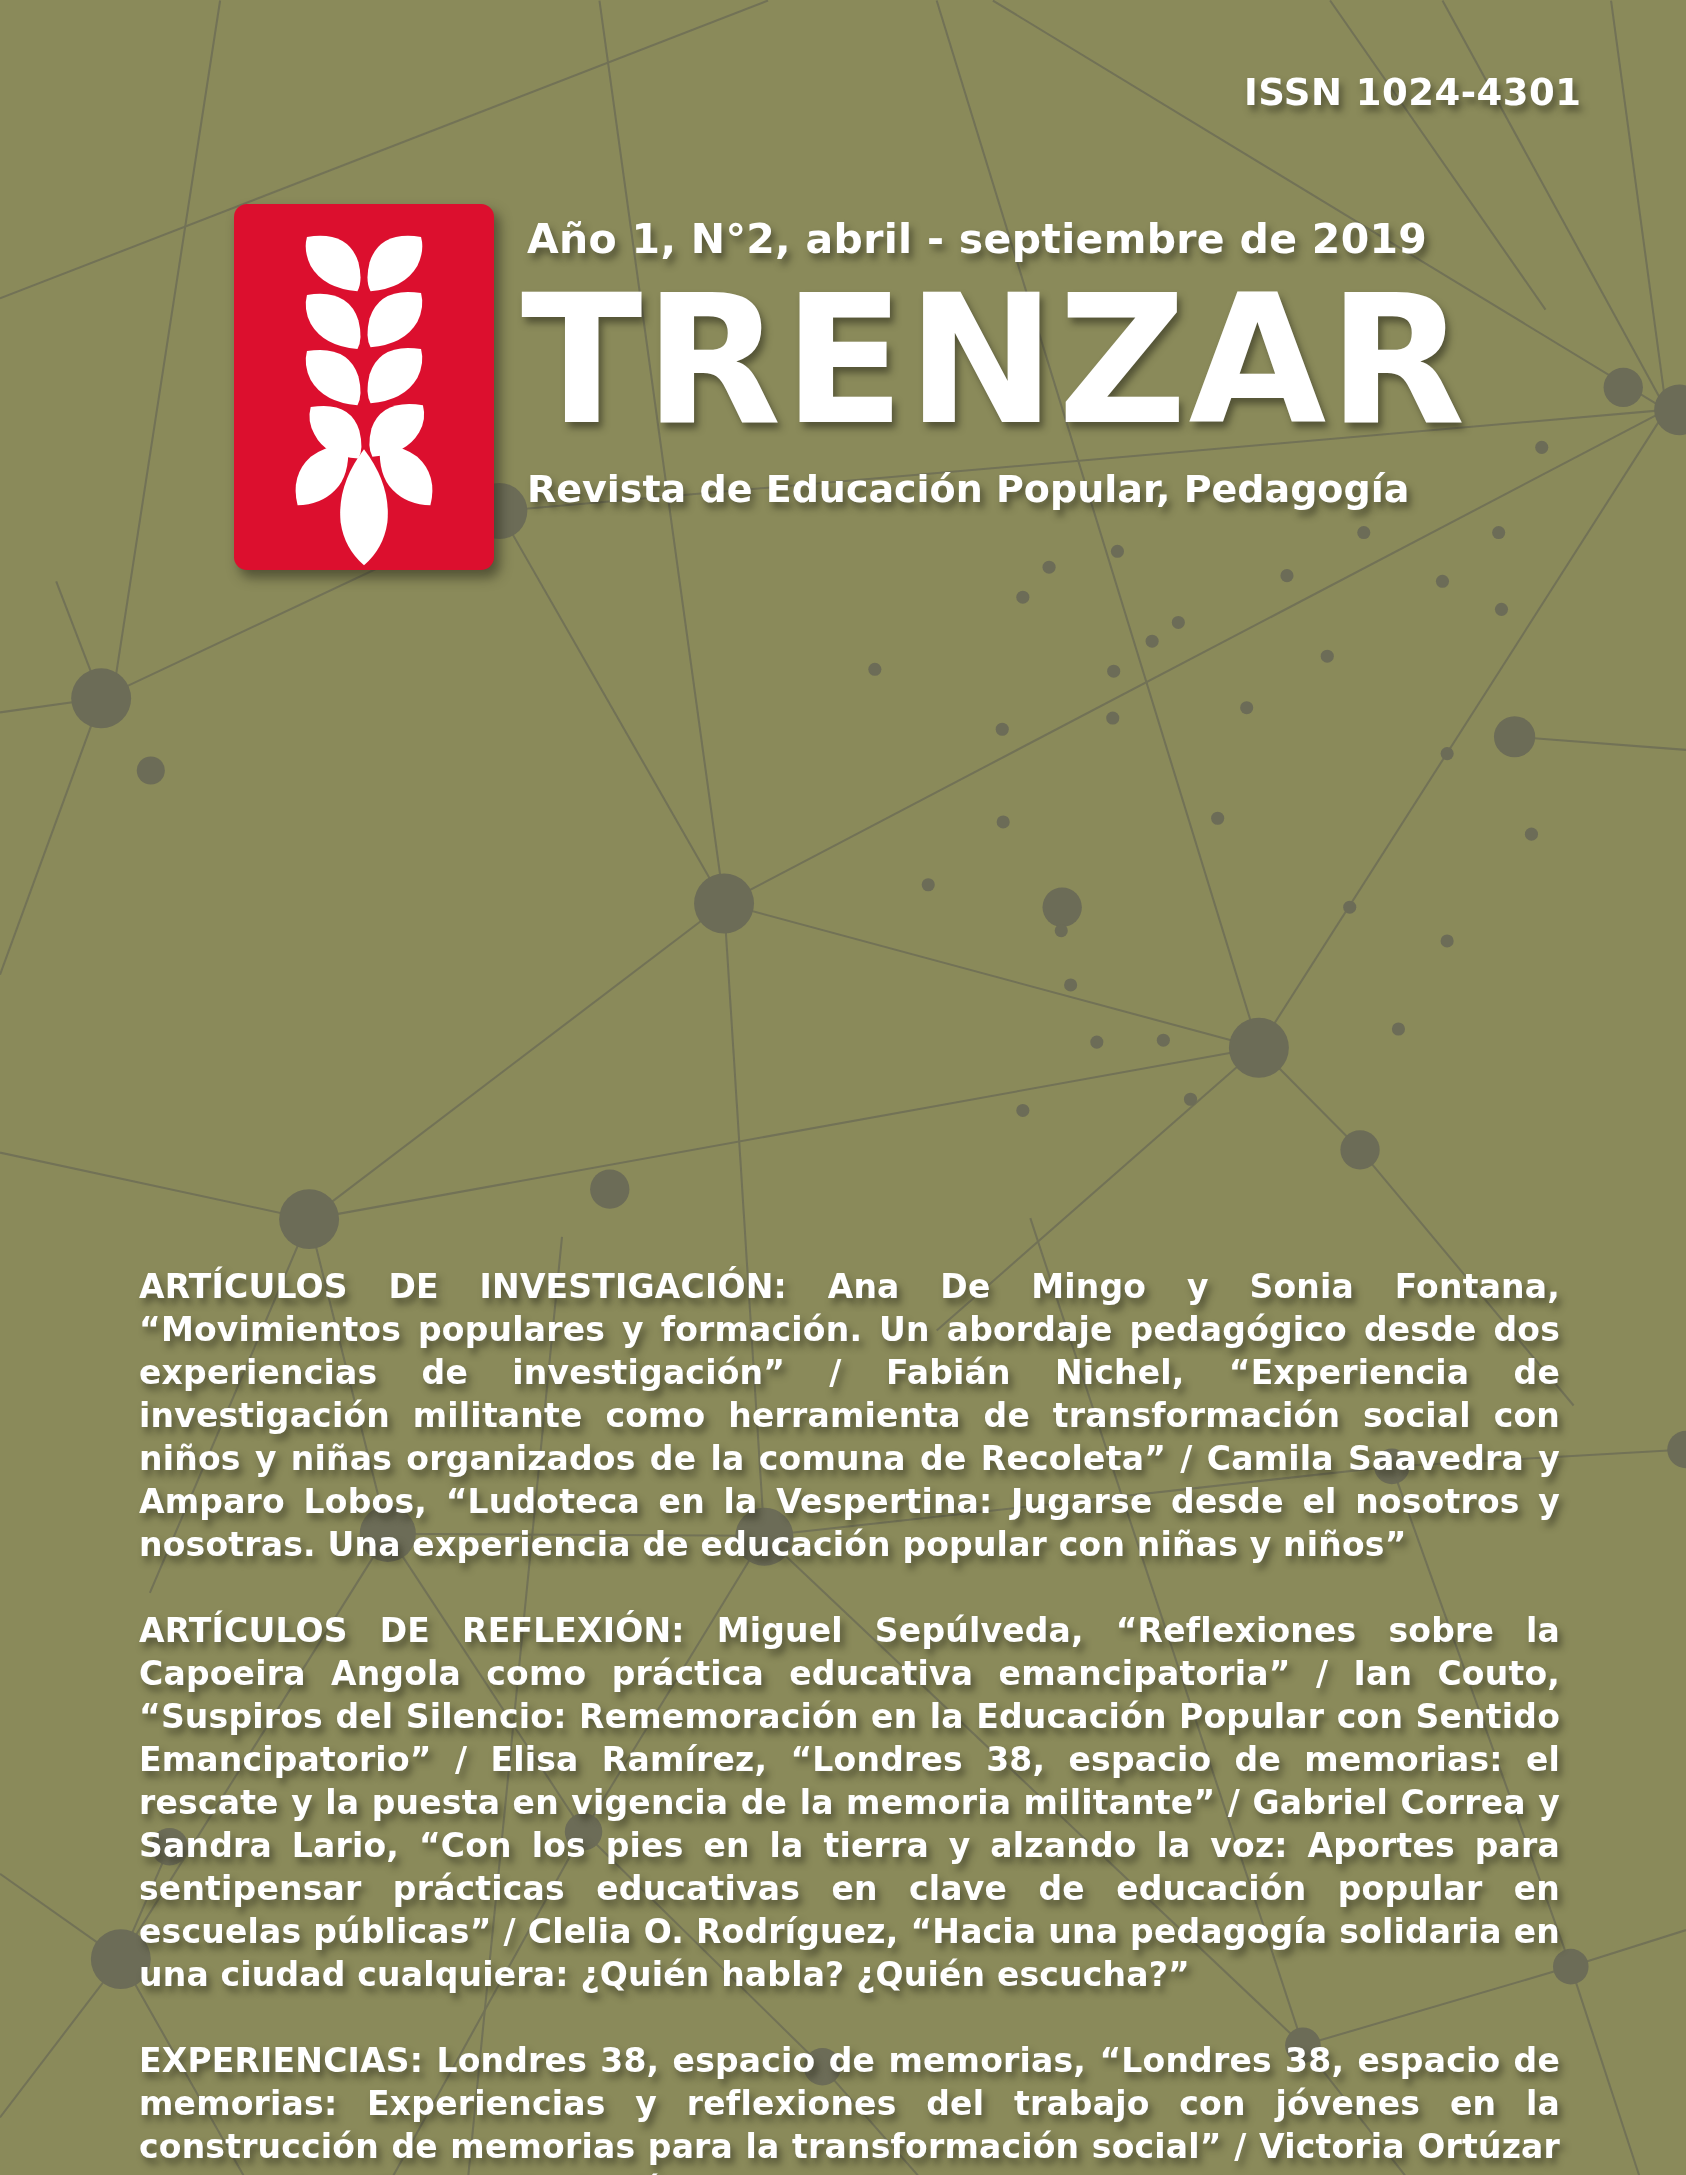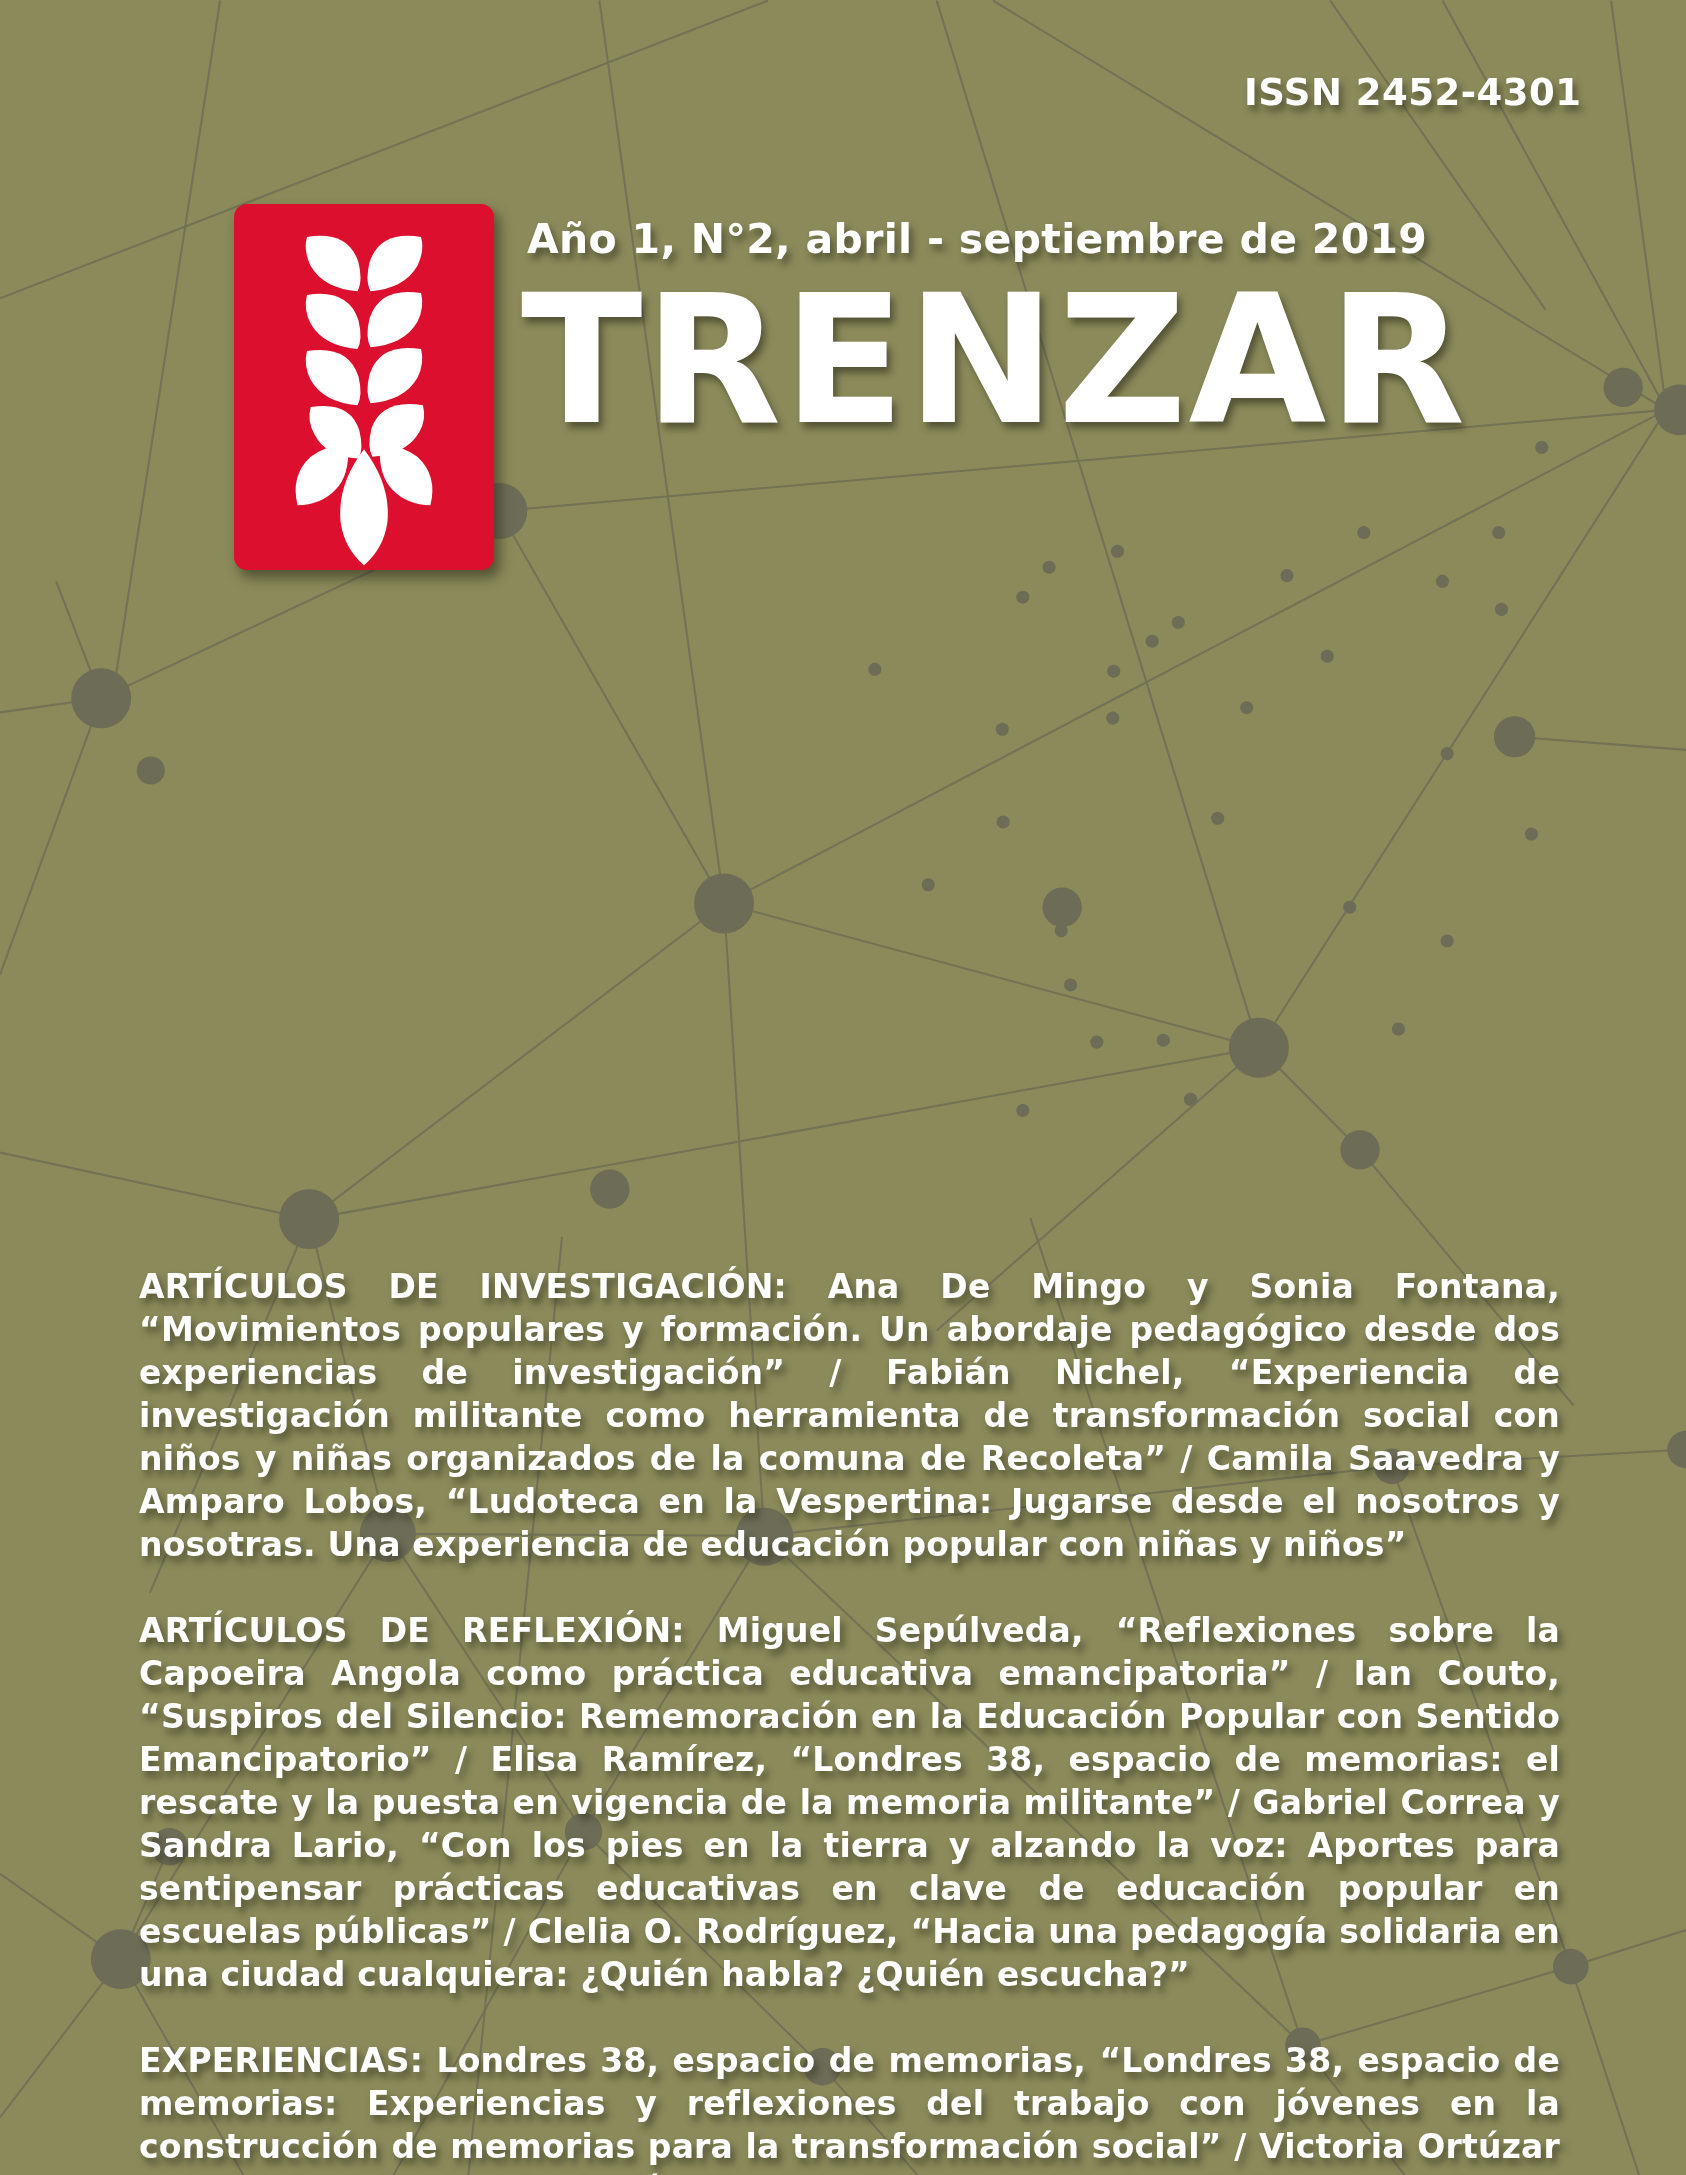--- a/index.html
+++ b/index.html
@@ -155,21 +155,21 @@
     <circle cx="1441" cy="968" r="7"></circle>
     <circle cx="992" cy="944" r="0"></circle>
     <circle cx="1242" cy="1110" r="7"></circle>
     <circle cx="1171" cy="1112" r="7"></circle>
     <circle cx="1092" cy="1185" r="7"></circle>
     <circle cx="1271" cy="1173" r="7"></circle>
     <circle cx="1493" cy="1098" r="7"></circle>
   </g>
 </svg>
 
-<div class="issn shadow">ISSN 2452-4301</div>
+<div class="issn shadow">ISSN 1024-4301</div>
 
 <div class="logo">
   <svg viewBox="0 0 278 391" xmlns="http://www.w3.org/2000/svg">
     <g fill="#ffffff">
 
       <path d="M78 35 Q122 28 133 62 Q138 82 132 93 Q96 90 82 66 Q74 50 78 35 Z"></path>
       <path d="M200 35 Q156 28 145 62 Q140 82 146 93 Q182 90 196 66 Q204 50 200 35 Z"></path>
 
       <path d="M78 97 Q122 90 133 124 Q138 144 132 155 Q96 152 82 128 Q74 112 78 97 Z"></path>
       <path d="M200 95 Q156 88 145 122 Q140 142 146 153 Q182 150 196 126 Q204 110 200 95 Z"></path>
@@ -184,20 +184,21 @@
       <path d="M210 322 Q218 290 196 270 Q174 255 156 258 Q154 290 170 306 Q186 322 210 322 Z"></path>
 
       <path d="M139 262 Q168 300 164 340 Q160 368 139 386 Q118 368 114 340 Q110 300 139 262 Z"></path>
     </g>
   </svg>
 </div>
 
 <div class="issue-line shadow">Año 1, N°2, abril - septiembre de 2019</div>
 <div class="title shadow">TRENZAR</div>
 <div class="subtitle shadow">
+  <div>Revista de Educación Popular, Pedagogía</div>
 </div>
 
 <div class="contents shadow">
   <p class="section"><span class="heading">ARTÍCULOS DE INVESTIGACIÓN:</span><span> Ana De Mingo y Sonia Fontana, “Movimientos populares y formación. Un abordaje pedagógico desde dos experiencias de investigación” / Fabián Nichel, “Experiencia de investigación militante como herramienta de transformación social con niños y niñas organizados de la comuna de Recoleta” / Camila Saavedra y Amparo Lobos, “Ludoteca en la Vespertina: Jugarse desde el nosotros y nosotras. Una experiencia de educación popular con niñas y niños”</span></p>
   <p class="section"><span class="heading">ARTÍCULOS DE REFLEXIÓN:</span><span> Miguel Sepúlveda, “Reflexiones sobre la Capoeira Angola como práctica educativa emancipatoria” / Ian Couto, “Suspiros del Silencio: Rememoración en la Educación Popular con Sentido Emancipatorio” / Elisa Ramírez, “Londres 38, espacio de memorias: el rescate y la puesta en vigencia de la memoria militante” / Gabriel Correa y Sandra Lario, “Con los pies en la tierra y alzando la voz: Aportes para sentipensar prácticas educativas en clave de educación popular en escuelas públicas” / Clelia O. Rodríguez, “Hacia una pedagogía solidaria en una ciudad cualquiera: ¿Quién habla? ¿Quién escucha?”</span></p>
   <p class="section"><span class="heading">EXPERIENCIAS:</span><span> Londres 38, espacio de memorias, “Londres 38, espacio de memorias: Experiencias y reflexiones del trabajo con jóvenes en la construcción de memorias para la transformación social” / Victoria Ortúzar y Antonia Oliva, “Nivelación de estudios “La Mondaca”: Una experiencia hacia una pedagogía de las habilidades”</span></p>
 </div>
 
 
 </body></html>

